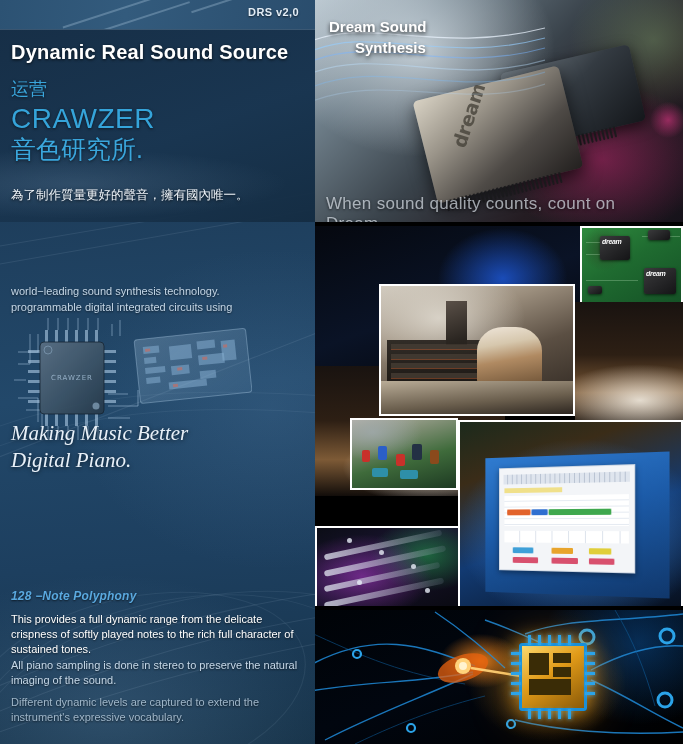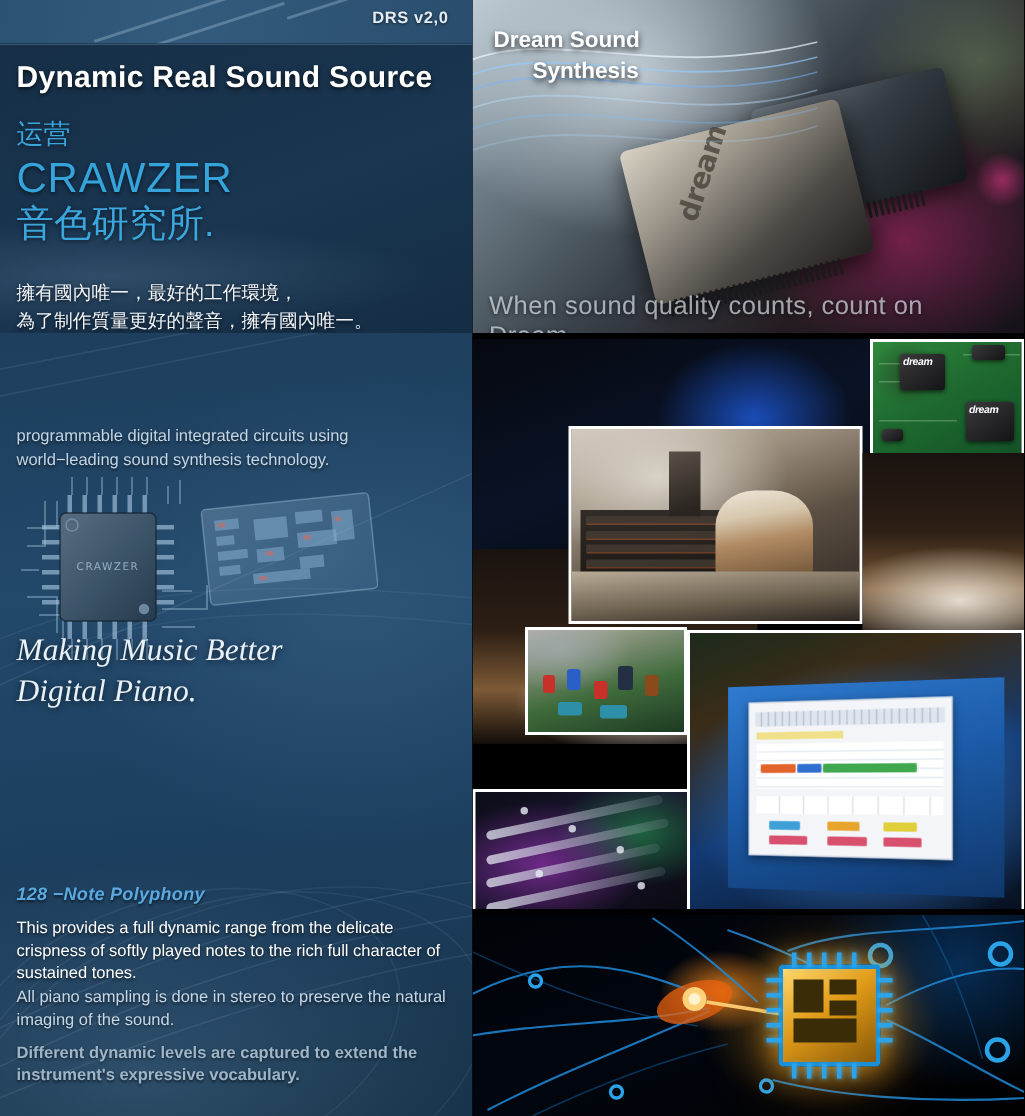--- a/index.html
+++ b/index.html
@@ -6,20 +6,21 @@
   body{font-family:"Liberation Sans",sans-serif;}
 
   #page{position:relative;width:683px;height:744px;overflow:hidden;background:#000;}
 
   
   .left-col{position:absolute;left:0;top:0;width:315px;height:744px;overflow:hidden;
     background:
       radial-gradient(ellipse 320px 200px at 30% 96%, rgba(120,165,205,.22), rgba(0,0,0,0) 70%),
       radial-gradient(ellipse 280px 230px at 75% 55%, rgba(110,155,200,.16), rgba(0,0,0,0) 70%),
       linear-gradient(175deg,#1d3a56 0%,#1e3e5c 28%,#22486a 52%,#1d3f5f 74%,#173349 100%);
+    padding-left: 46px;
   }
   
   .streaks{position:absolute;inset:0;pointer-events:none;opacity:.5;}
   .streaks svg{width:100%;height:100%;display:block;}
 
   .top-strip{position:absolute;left:0;top:0;width:315px;height:29px;
     background:linear-gradient(100deg,#2c5273 0%,#335b7d 40%,#2a4d6d 100%);overflow:hidden;}
   .top-strip .slash{position:absolute;background:rgba(190,215,235,.30);height:2px;transform:rotate(-18deg);}
   .drs-ver{position:absolute;right:16px;top:6px;color:#e3edf6;font-size:11px;font-weight:bold;
     letter-spacing:.4px;text-shadow:0 1px 2px rgba(0,0,0,.6);}
@@ -49,21 +50,21 @@
 
   .tagline{position:absolute;left:11px;top:420px;font-family:"Liberation Serif","DejaVu Serif",serif;
     font-style:italic;font-size:21px;color:#e8f0f8;line-height:27px;text-shadow:0 1px 4px rgba(0,0,0,.6);}
 
   .poly-head{position:absolute;left:11px;top:589px;font-size:12px;font-weight:bold;font-style:italic;
     color:#5aa9e0;letter-spacing:.2px;text-shadow:0 1px 2px rgba(0,0,0,.6);}
   .para{position:absolute;left:11px;font-size:11px;line-height:15px;
     text-shadow:0 1px 2px rgba(0,0,0,.6);width:292px;}
   .p1{top:612px;color:#ffffff;}
   .p2{top:658px;color:#c6d8e8;}
-  .p3{top:695px;color:#9fb6c9;font-weight:bold;}
+  .p3{top:695px;color:#9fb6c9;}
 
   
   .right-col{position:absolute;left:315px;top:0;width:368px;height:744px;background:#000;overflow:hidden;}
 
   
   .dream-photo{position:absolute;left:0;top:0;width:368px;height:222px;overflow:hidden;
     background:
       radial-gradient(ellipse 150px 110px at 78% 72%, rgba(210,40,120,.45), rgba(0,0,0,0) 70%),
       radial-gradient(ellipse 190px 150px at 28% 22%, rgba(225,235,242,.75), rgba(0,0,0,0) 72%),
       radial-gradient(ellipse 120px 100px at 92% 18%, rgba(110,135,95,.55), rgba(0,0,0,0) 70%),
@@ -213,28 +214,27 @@
 
     <div class="hero">
       <span class="glow"></span>
       <div class="hero-title">Dynamic Real Sound Source</div>
       <div class="brand-block">
         <div class="brand-cn">运营</div>
         <div class="brand-en">CRAWZER</div>
         <div class="brand-lab">音色研究所.</div>
       </div>
       <div class="hero-sub">
-        <div>擁有國內唯一，最好的工作環境，</div>
         <div>為了制作質量更好的聲音，擁有國內唯一。</div>
       </div>
     </div>
 
     <div class="mid-copy">
+      <div>world−leading sound synthesis technology.</div>
       <div>programmable digital integrated circuits using</div>
-      <div>world−leading sound synthesis technology.</div>
     </div>
 
     <div class="chip-art">
       <svg width="240" height="124" viewBox="0 0 240 124" aria-hidden="true">
         <defs>
           <linearGradient id="chipg" x1="0" y1="0" x2="1" y2="1">
             <stop offset="0" stop-color="#5c7185"></stop>
               <stop offset="55%" stop-color="#3d5467"></stop>
             <stop offset="100%" stop-color="#26394a"></stop>
           </linearGradient>

